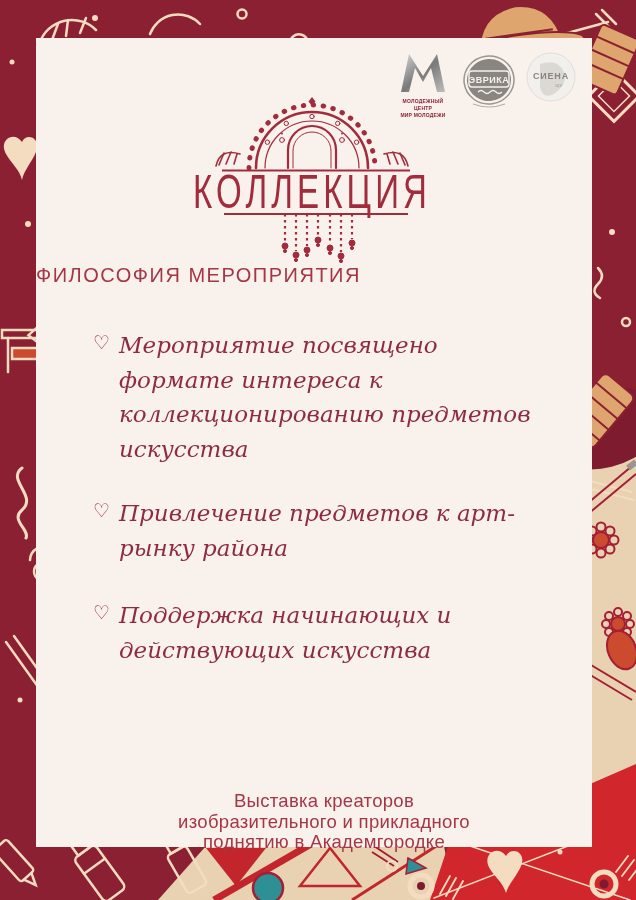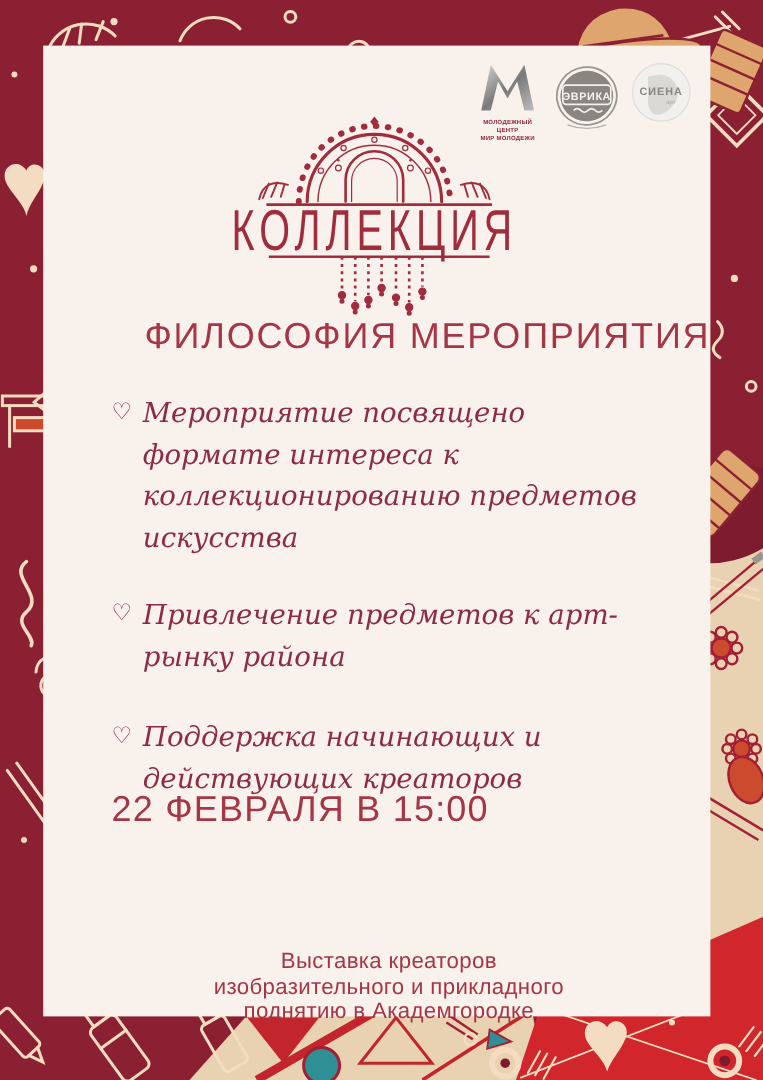--- a/index.html
+++ b/index.html
@@ -14,22 +14,22 @@
     background:#f9f2ec;
   }
   
   .logos{position:absolute;top:14px;right:16px;display:flex;gap:11px;align-items:flex-start;}
   .logo-mir{width:58px;text-align:center;}
   .logo-mir .tiny{font-size:5px;font-weight:bold;color:#8d2335;line-height:1.35;letter-spacing:.2px;}
   
   .masthead{position:absolute;top:58px;left:0;right:4px;display:flex;justify-content:center;}
   
   .heading{
-    position:absolute;top:226px;left:0;right:0;text-align:right;
-    font-size:30px;letter-spacing:1.5px;color:#a53647;font-weight:400;
+    position:absolute;top:226px;left:0;right:0;text-align:left;
+    font-size:20px;letter-spacing:1.5px;color:#a53647;font-weight:400;
   }
   
   .bullets{position:absolute;top:290px;left:57px;width:452px;margin:0;padding:0;list-style:none;}
   .bullets li{display:flex;align-items:flex-start;}
   .bullets li.b1{margin-bottom:30px;}
   .bullets li.b2{margin-bottom:33px;}
   .heart{font-size:19px;color:#8e2b44;margin:3px 9px 0 0;flex:0 0 auto;}
   .btext{
     font-family:"DejaVu Serif",serif;font-style:italic;
     font-size:23px;line-height:1.5;color:#8e2b44;max-width:430px;
@@ -329,26 +329,25 @@
       <li class="b1">
         <span class="heart">♡</span>
         <span class="btext">Мероприятие посвящено формате интереса к коллекционированию предметов искусства</span>
       </li>
       <li class="b2">
         <span class="heart">♡</span>
         <span class="btext">Привлечение предметов к арт-рынку района</span>
       </li>
       <li>
         <span class="heart">♡</span>
-        <span class="btext">Поддержка начинающих и действующих креаторов</span>
+        <span class="btext">Поддержка начинающих и действующих искусства</span>
       </li>
     </ul>
 
     <div class="opening">
-      <div class="dt">22 ФЕВРАЛЯ В 15:00</div>
     </div>
 
     <div class="footer">
       <div>Выставка креаторов</div>
       <div>изобразительного и прикладного</div>
       <div>поднятию в Академгородке</div>
     </div>
 
   </div>
 </div>

